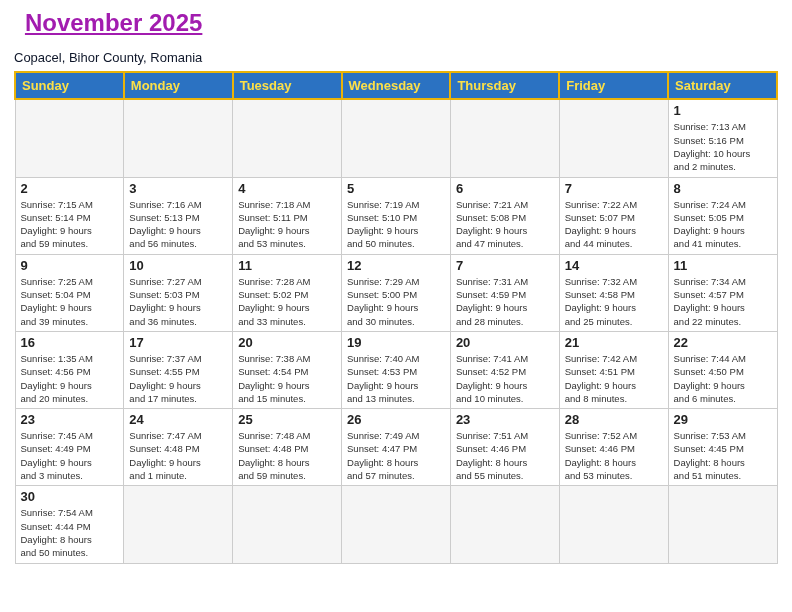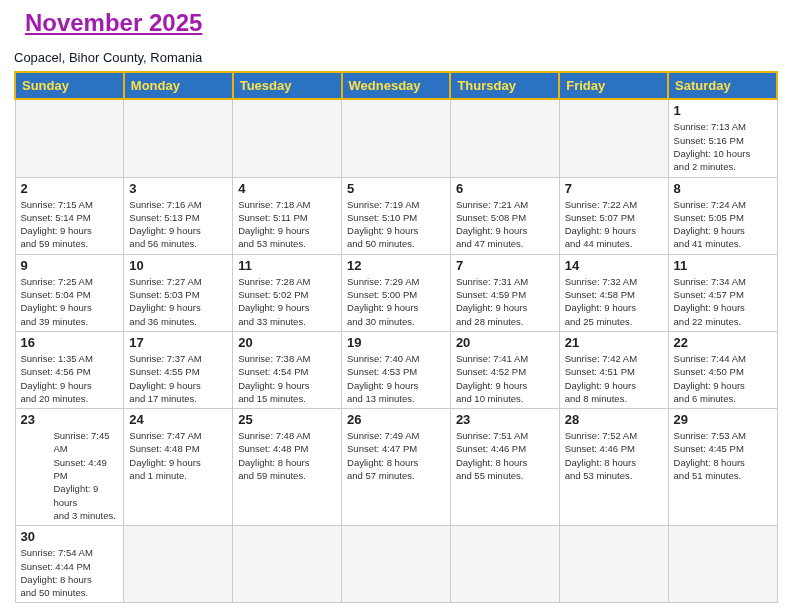--- a/index.html
+++ b/index.html
@@ -277,21 +277,21 @@
             <div class="day-num">22</div>
             <div class="day-info" style="white-space: pre-line;">Sunrise: 7:44 AM
 Sunset: 4:50 PM
 Daylight: 9 hours
 and 6 minutes.</div>
           </td>
         </tr>
         <tr class="week-row">
           <td>
             <div class="day-num">23</div>
-            <div class="day-info" style="white-space: pre-line; margin-left: 33px;">Sunrise: 7:45 AM
+            <div class="day-info" style="white-space: pre-line;">Sunrise: 7:45 AM
 Sunset: 4:49 PM
 Daylight: 9 hours
 and 3 minutes.</div>
           </td>
           <td>
             <div class="day-num">24</div>
             <div class="day-info" style="white-space: pre-line;">Sunrise: 7:47 AM
 Sunset: 4:48 PM
 Daylight: 9 hours
 and 1 minute.</div>

